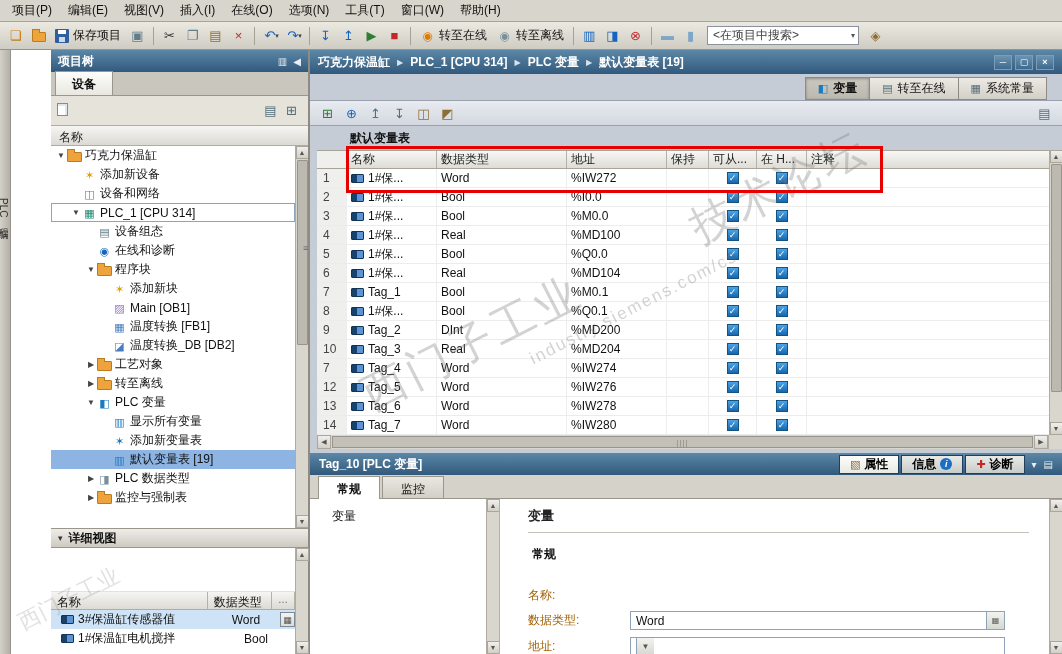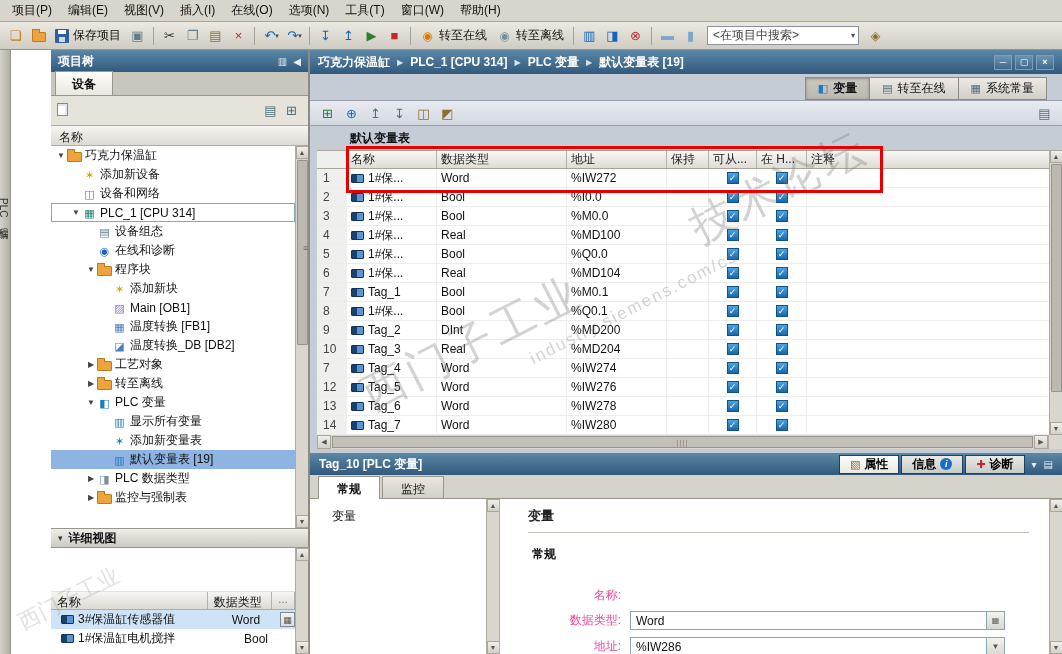--- a/index.html
+++ b/index.html
@@ -121,21 +121,21 @@
   .stab.active{background:#fff;font-weight:bold;position:relative;top:1px;height:23px;}
   .pbody{flex:1;display:flex;background:#fff;overflow:hidden;}
   .plist{width:176px;min-width:176px;padding:9px 0 0 22px;}
   .plist-item{cursor:default;}
   .pdivider{width:1px;background:#b5b1a7;}
   .pform{flex:1;padding:8px 20px 0 28px;position:relative;overflow:hidden;}
   .fsection{font-size:13px;font-weight:bold;color:#222;border-bottom:1px solid #c3c1ba;padding-bottom:7px;}
   .fgroup{font-weight:bold;margin:13px 0 0 4px;}
   .frow{display:flex;align-items:center;margin-top:7px;}
   .frow.first{margin-top:24px;}
-  .flabel{width:102px;min-width:102px;text-align:right;padding-right:9px;color:#ec4899;}
+  .flabel{width:102px;min-width:102px;padding-right:9px;color:#a16207;}
   .finput{width:375px;height:19px;border:1px solid #8fa3b8;background:#fff;display:flex;align-items:center;padding-left:5px;}
   .fval{flex:1;}
   .fbtn{width:18px;height:17px;border-left:1px solid #8fa3b8;background:linear-gradient(#f2f2ef,#d8d8d2);display:flex;align-items:center;justify-content:center;font-size:8px;color:#555;}
 
   
   .red-box{position:absolute;left:346px;top:146px;width:537px;height:47px;border:3px solid #e60000;z-index:70;pointer-events:none;}
   .wm{position:absolute;z-index:45;pointer-events:none;color:rgba(118,118,118,0.32);transform:rotate(-27deg);text-align:center;}
   #wm-main{left:340px;top:240px;width:560px;}
   #wm-main .wm-big{font-size:44px;letter-spacing:4px;display:flex;justify-content:space-between;}
   #wm-main .wm-url{font-size:17px;letter-spacing:2px;margin-top:2px;}
@@ -776,21 +776,20 @@
             <div class="frow">
               <span class="flabel">数据类型:</span>
               <span class="finput">
                 <span class="fval">Word</span>
                 <span class="fbtn">▦</span>
               </span>
             </div>
             <div class="frow">
               <span class="flabel">地址:</span>
               <span class="finput">
-                <span class="fval">%IW286</span>
                 <span class="fbtn">▼</span>
               </span>
             </div>
           </div>
       </div>
       <div class="vsb">
         <span class="sa">▲</span>
         <span class="thum sp"></span>
         <span class="sa">▼</span>
       </div>

